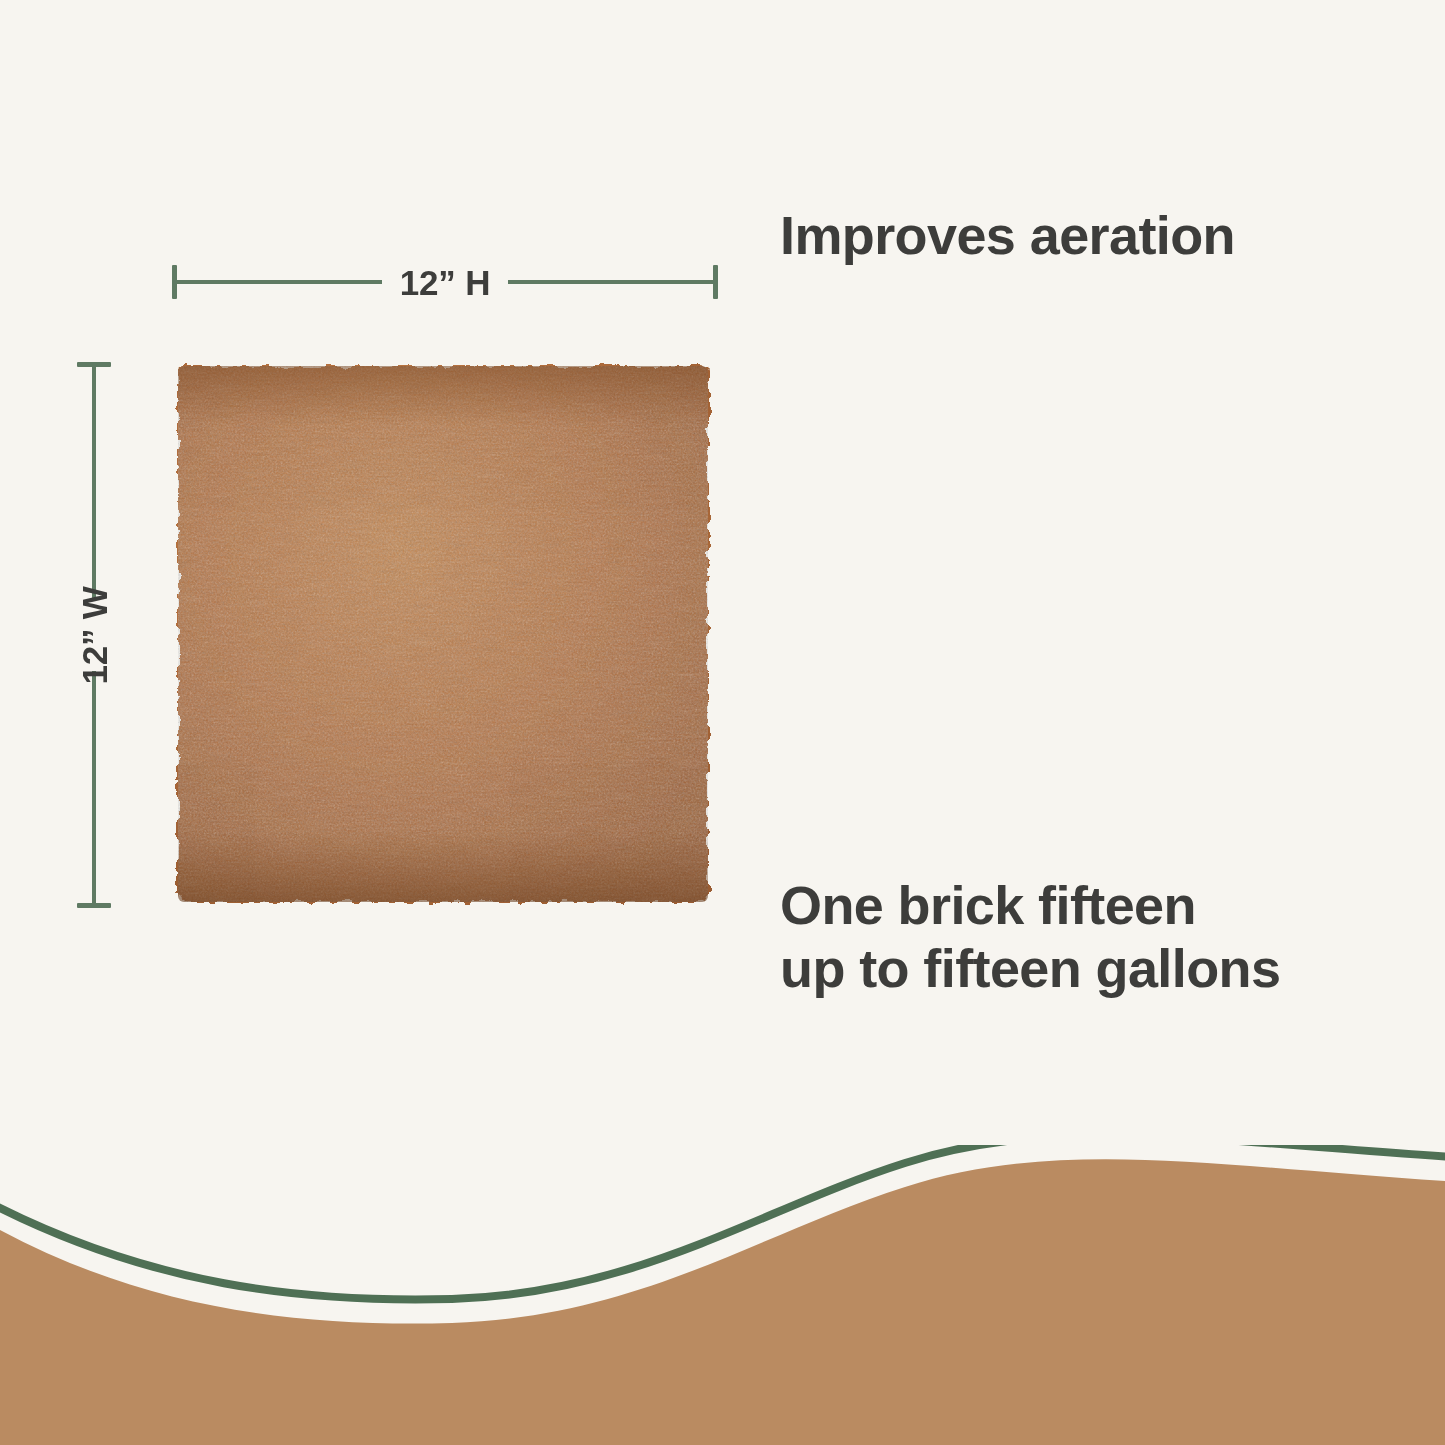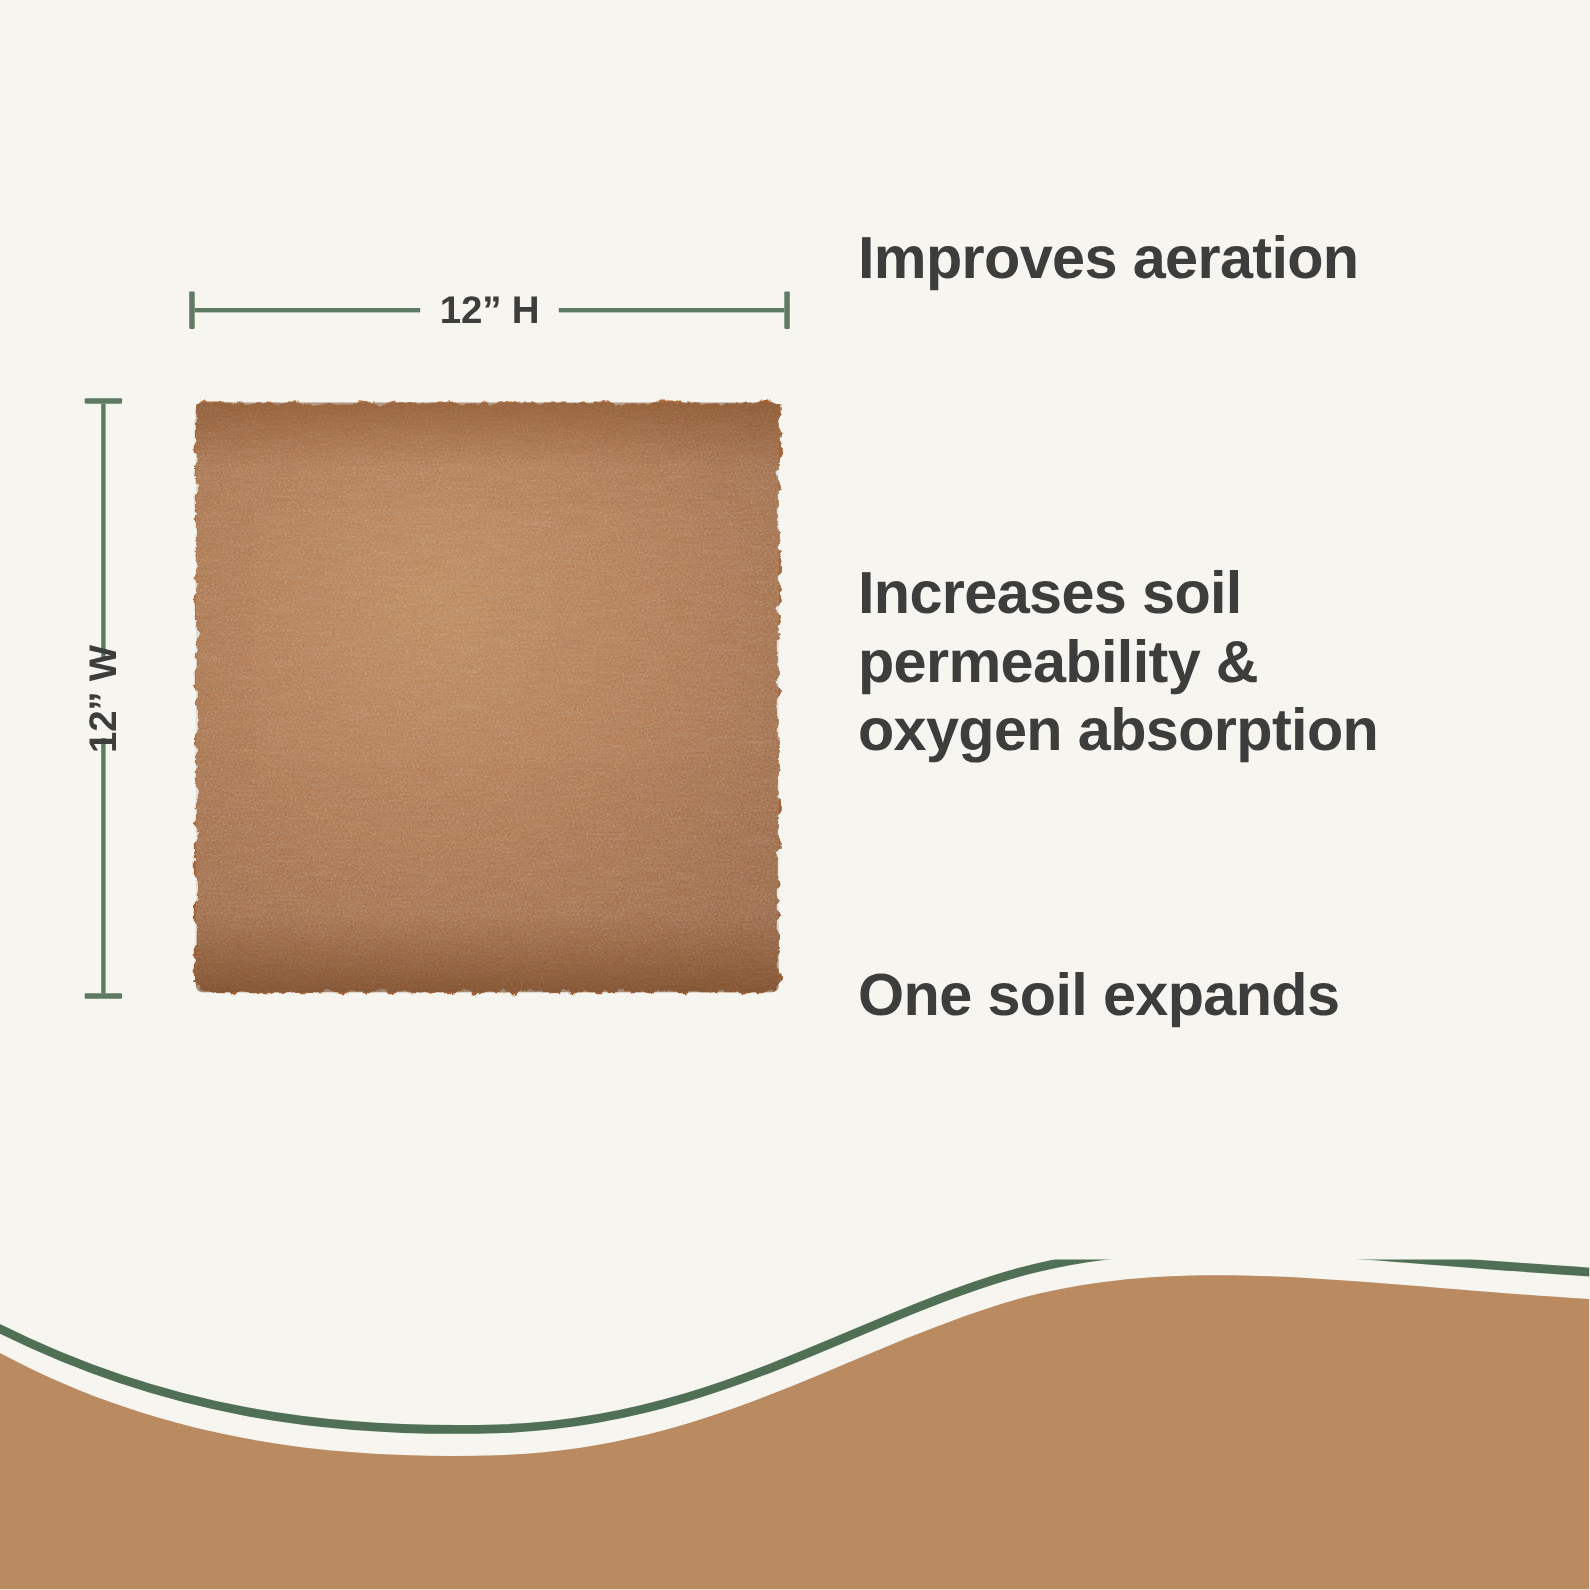--- a/index.html
+++ b/index.html
@@ -205,28 +205,24 @@
     </svg>
   </div>
 </div>
 
 <div id="benefits">
 
   <div class="benefit" id="benefit-0">
     <span class="line">Improves aeration</span>
   </div>
 
-  <div class="benefit" id="benefit-1">
-    <span class="line">Increases soil</span>
-    <span class="line">permeability &amp;</span>
-    <span class="line">oxygen absorption</span>
-  </div>
 
   <div class="benefit" id="benefit-2">
-    <span class="line">One soil expands</span>
+    <span class="line">One brick fifteen</span>
+    <span class="line">up to fifteen gallons</span>
   </div>
 </div>
 
 <div id="bottom-wave">
   <svg viewBox="0 0 1445 300" preserveAspectRatio="none">
 
     <path fill="#BA8B61" d="M0,85 C150,165 300,182 452,178 C640,172 760,88 905,42 C1060,-8 1220,22 1445,36 L1445,300 L0,300 Z"></path>
 
     <path fill="none" stroke="#4F7055" stroke-width="8" stroke-linecap="round" d="M-10,58 C150,140 300,158 452,154 C640,148 760,64 905,18 C1060,-32 1220,-2 1455,12"></path>
   </svg>

